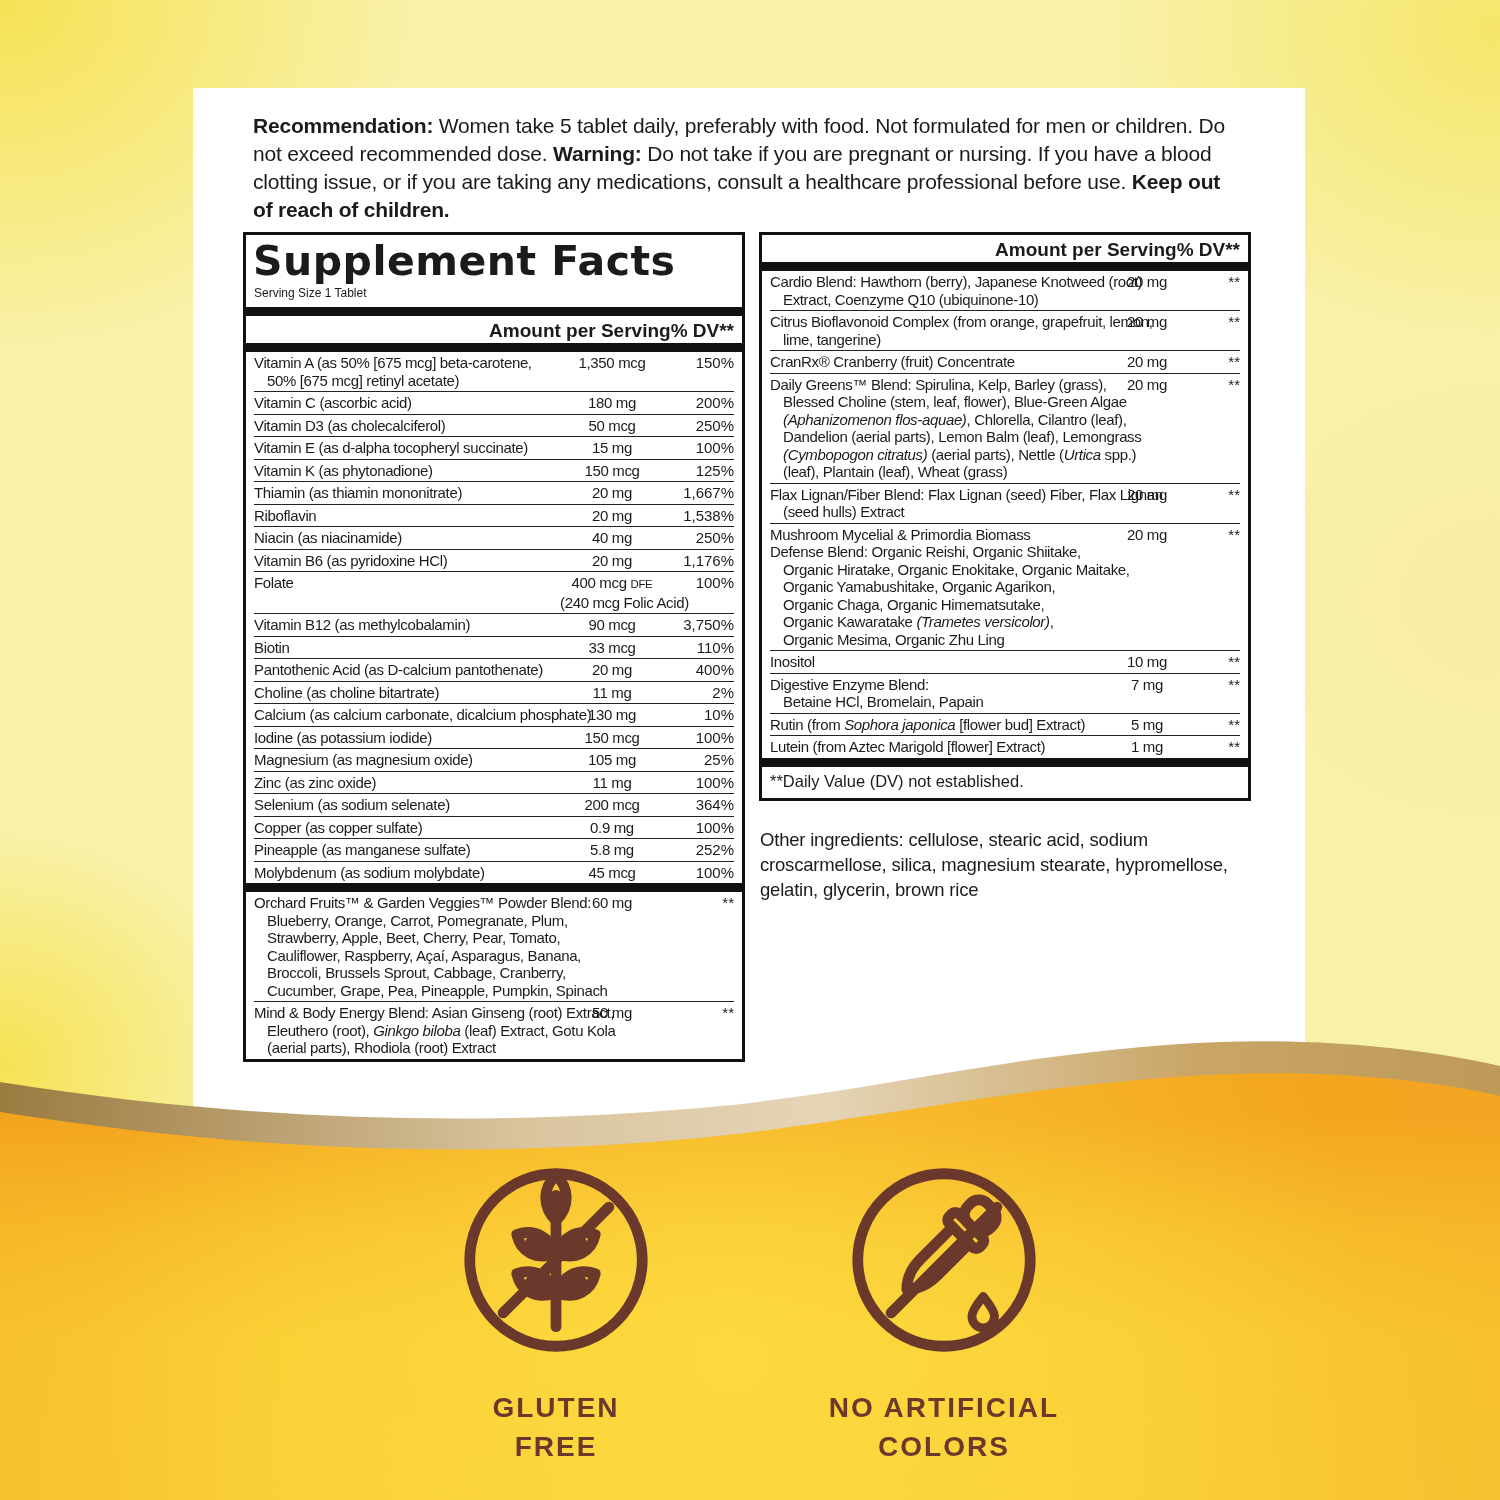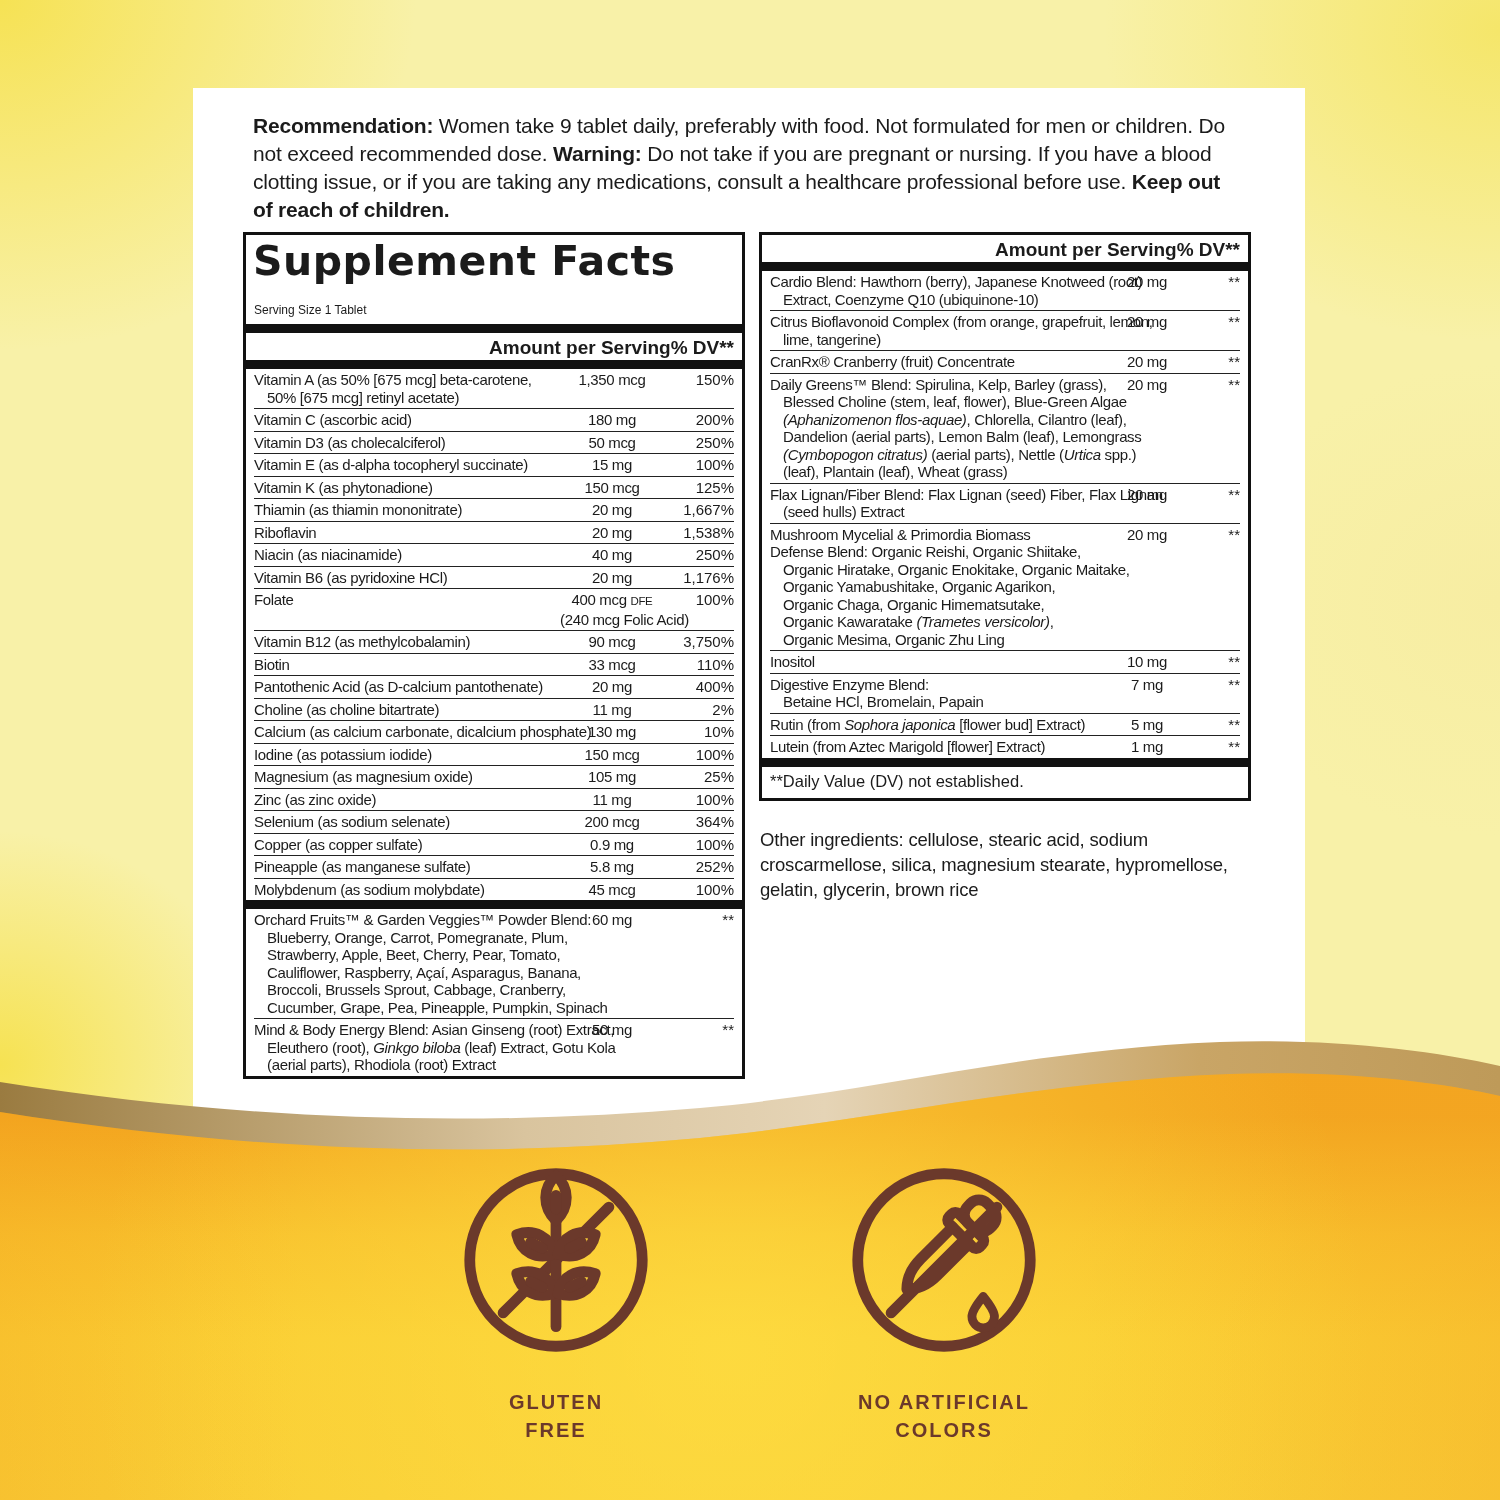--- a/index.html
+++ b/index.html
@@ -15,21 +15,21 @@
   .panel{position:absolute;left:193px;top:88px;width:1112px;height:1042px;background:#ffffff;z-index:1;}
   .wave{position:absolute;left:0;top:1020px;width:1500px;height:480px;z-index:2;}
   .recommendation{position:absolute;left:253px;top:112px;width:990px;z-index:3;
      font-size:21px;line-height:1.33;letter-spacing:-0.2px;}
   .recommendation b{font-weight:700;}
   
   .facts{position:absolute;z-index:3;background:#fff;border:3px solid #111;box-sizing:border-box;padding:0 8px;}
   .facts-left{left:243px;top:232px;width:502px;min-height:803px;}
   .facts-right{left:759px;top:232px;width:492px;}
   .sf-title{font-family:"DejaVu Sans",sans-serif;font-weight:700;font-size:41px;
-     letter-spacing:0.5px;line-height:1.05;margin:5px 0 20px -1px;white-space:nowrap;}
+     letter-spacing:0.5px;line-height:1.05;margin:5px 0 3px -1px;white-space:nowrap;}
   .serving{font-size:12px;margin:0 0 7px 0;}
   .bar-thick{height:9px;background:#111;margin:0 -8px;}
   .hdr-row{display:flex;justify-content:flex-end;font-weight:700;font-size:19px;padding:4px 0 1px;}
   .rows{}
   .row{display:flex;align-items:flex-start;border-top:1px solid #222;padding:2px 0 2px;}
   .rows .row:first-child{border-top:none;}
   .row .names{flex:1 1 auto;min-width:0;}
   .row .line{font-size:15px;line-height:17.5px;letter-spacing:-0.35px;white-space:nowrap;}
   .row .line.cont{padding-left:13px;}
   .row .amt{flex:0 0 auto;width:104px;text-align:center;font-size:15px;line-height:17.5px;
@@ -40,21 +40,21 @@
   .facts-right .row .amt{width:90px;}
   .facts-right .row .dv{width:48px;}
   .footnote{font-size:16.5px;padding:5px 0 7px;}
   .other-ing{position:absolute;left:760px;top:827px;width:505px;z-index:3;
      font-size:18.5px;line-height:1.36;letter-spacing:-0.2px;}
   
   .badges{position:absolute;left:0;top:1162px;width:1500px;display:flex;justify-content:center;
      gap:88px;z-index:4;}
   .badge{display:flex;flex-direction:column;align-items:center;width:300px;}
   .badge svg{width:196px;height:196px;}
-  .badge-label{margin-top:30px;text-align:center;font-weight:700;font-size:20px;
+  .badge-label{margin-top:30px;text-align:center;font-weight:700;font-size:28px;
      letter-spacing:2px;line-height:1.4;color:#6b392b;}
 </style>
 </head>
 <body>
 
 <div class="bg-top"></div>
 
 <div class="panel"></div>
 
 <svg class="wave" viewBox="0 0 1500 480" preserveAspectRatio="none" aria-hidden="true">
@@ -83,21 +83,21 @@
       <stop offset="1" stop-color="rgba(255,226,70,0)"></stop>
     </radialGradient>
   </defs>
   <path d="M0 62 C 240 100, 470 108, 700 88 C 880 72, 1020 30, 1220 22 C 1330 18, 1430 30, 1500 46 L1500 480 L0 480 Z" fill="url(#tanGrad)"></path>
   <path d="M0 92 C 240 130, 470 140, 700 118 C 880 100, 1030 62, 1230 54 C 1340 50, 1440 62, 1500 76 L1500 480 L0 480 Z" fill="url(#orangeGrad)"></path>
   <path d="M0 92 C 240 130, 470 140, 700 118 C 880 100, 1030 62, 1230 54 C 1340 50, 1440 62, 1500 76 L1500 480 L0 480 Z" fill="url(#sideTint)"></path>
   <path d="M0 92 C 240 130, 470 140, 700 118 C 880 100, 1030 62, 1230 54 C 1340 50, 1440 62, 1500 76 L1500 480 L0 480 Z" fill="url(#glow)"></path>
 </svg>
 
 <div class="recommendation">
-  <b>Recommendation:</b><span> Women take 9 tablet daily, preferably with food. Not formulated for men or children. Do not exceed recommended dose. </span><b>Warning:</b><span> Do not take if you are pregnant or nursing. If you have a blood clotting issue, or if you are taking any medications, consult a healthcare professional before use. </span><b>Keep out of reach of children.</b>
+  <b>Recommendation:</b><span> Women take 5 tablet daily, preferably with food. Not formulated for men or children. Do not exceed recommended dose. </span><b>Warning:</b><span> Do not take if you are pregnant or nursing. If you have a blood clotting issue, or if you are taking any medications, consult a healthcare professional before use. </span><b>Keep out of reach of children.</b>
 </div>
 
 <div class="facts facts-left">
   <div class="sf-title">Supplement Facts</div>
   <div class="serving">Serving Size 1 Tablet</div>
   <div class="bar-thick"></div>
   <div class="hdr-row">
     <span>Amount per Serving</span>
     <span>% DV**</span>
   </div>

